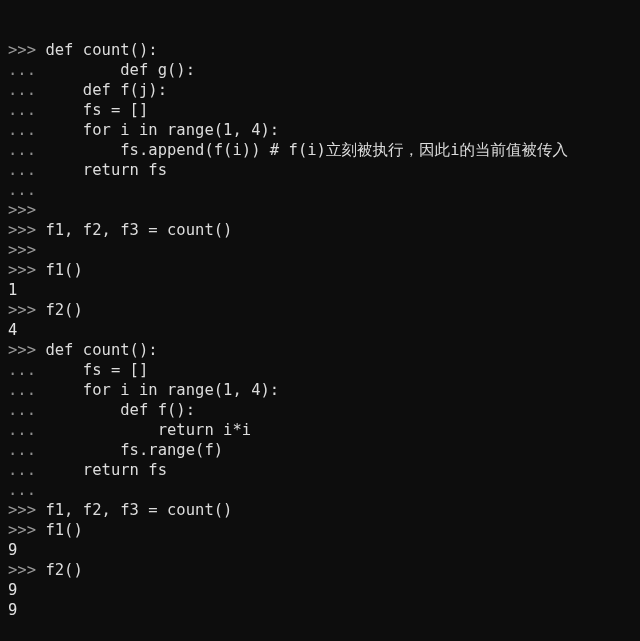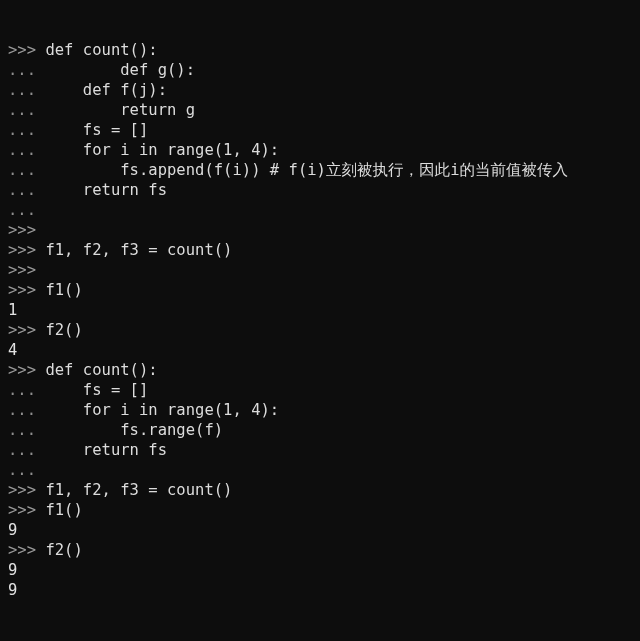--- a/index.html
+++ b/index.html
@@ -51,36 +51,37 @@
     font-family: Liberation Mono, monospace;
   }
 </style>
 </head>
 <body>
 
 <div id="console" style="background: rgb(13, 13, 13);">
     <div class="line"><span class="prompt">&gt;&gt;&gt;</span><span class="code"> def count():</span></div>
     <div class="line"><span class="cont">...</span><span class="code">         def g():</span></div>
     <div class="line"><span class="cont">...</span><span class="code">     def f(j):</span></div>
-    <div class="line"><span class="cont">...</span><span class="code">         return g</span></div>
     <div class="line"><span class="cont">...</span><span class="code">     fs = []</span></div>
     <div class="line"><span class="cont">...</span><span class="code">     for i in range(1, 4):</span></div>
     <div class="line"><span class="cont">...</span><span class="code">         fs.append(f(i)) # f(i)<span class="cjk">立刻被执行，因此</span>i<span class="cjk">的当前值被传入</span></span></div>
     <div class="line"><span class="cont">...</span><span class="code">     return fs</span></div>
     <div class="line"><span class="cont">...</span><span class="code"></span></div>
     <div class="line"><span class="prompt">&gt;&gt;&gt;</span><span class="code"></span></div>
     <div class="line"><span class="prompt">&gt;&gt;&gt;</span><span class="code"> f1, f2, f3 = count()</span></div>
     <div class="line"><span class="prompt">&gt;&gt;&gt;</span><span class="code"></span></div>
     <div class="line"><span class="prompt">&gt;&gt;&gt;</span><span class="code"> f1()</span></div>
     <div class="line"><span class="out">1</span></div>
     <div class="line"><span class="prompt">&gt;&gt;&gt;</span><span class="code"> f2()</span></div>
     <div class="line"><span class="out">4</span></div>
     <div class="line"><span class="prompt">&gt;&gt;&gt;</span><span class="code"> def count():</span></div>
     <div class="line"><span class="cont">...</span><span class="code">     fs = []</span></div>
     <div class="line"><span class="cont">...</span><span class="code">     for i in range(1, 4):</span></div>
+    <div class="line"><span class="cont">...</span><span class="code">         def f():</span></div>
+    <div class="line"><span class="cont">...</span><span class="code">             return i*i</span></div>
     <div class="line"><span class="cont">...</span><span class="code">         fs.range(f)</span></div>
     <div class="line"><span class="cont">...</span><span class="code">     return fs</span></div>
     <div class="line"><span class="cont">...</span><span class="code"></span></div>
     <div class="line"><span class="prompt">&gt;&gt;&gt;</span><span class="code"> f1, f2, f3 = count()</span></div>
     <div class="line"><span class="prompt">&gt;&gt;&gt;</span><span class="code"> f1()</span></div>
     <div class="line"><span class="out">9</span></div>
     <div class="line"><span class="prompt">&gt;&gt;&gt;</span><span class="code"> f2()</span></div>
     <div class="line"><span class="out">9</span></div>
     <div class="line"><span class="out">9</span></div>
   </div>

